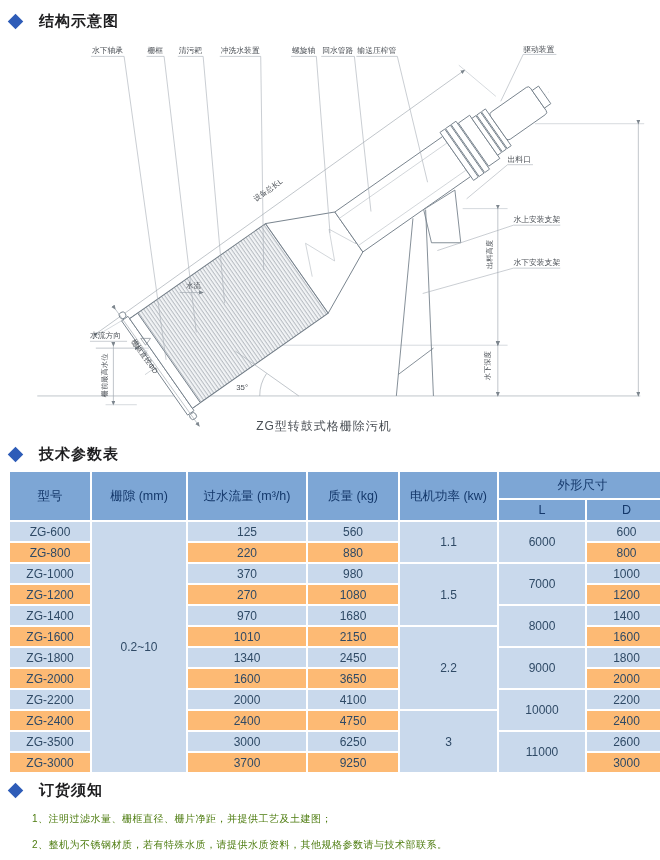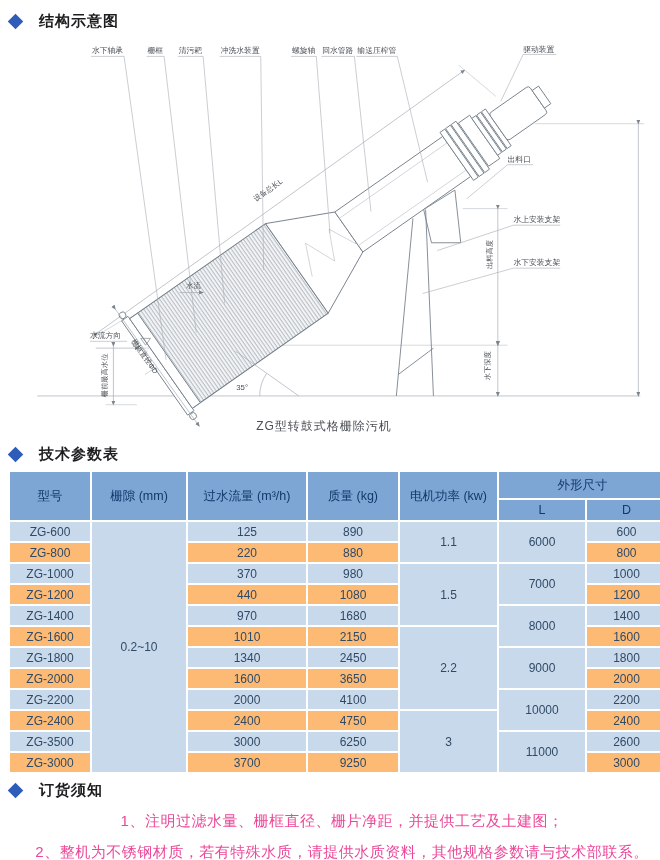--- a/index.html
+++ b/index.html
@@ -27,21 +27,21 @@
   table.params { border-collapse: separate; border-spacing: 2px; width: 644px; margin-top: 6px;
                  table-layout: fixed; }
   table.params th { background: #7da6d5; color: #14386b; font-size: 12.5px; font-weight: normal;
                     text-align: center; padding: 3px 0; }
   table.params thead tr:first-child th { height: 26px; }
   table.params td { background: #c9d9ec; color: #2f4a66; font-size: 12px; text-align: center;
                     padding: 0; height: 19px; vertical-align: middle; }
   table.params tr.alt td.simple { background: #fdba74; }
 
   .notes { margin: 6px 0 0 24px; }
-  .note-line { font-size: 15px; color: #ec4899; margin-top: 12px; letter-spacing: 0.5px; text-align: center; }
+  .note-line { font-size: 10px; color: #4d7c0f; margin-top: 12px; letter-spacing: 0.5px; }
 </style>
 </head>
 <body>
 
 <div class="section-header">
   <span class="diamond"></span>
   <span class="section-title">结构示意图</span>
 </div>
 
 <div class="diagram-wrap">
@@ -207,42 +207,42 @@
     <tr>
       <th>L</th>
       <th>D</th>
     </tr>
   </thead>
   <tbody id="params-body">
       <tr>
         <td class="simple">ZG-600</td>
         <td rowspan="12">0.2~10</td>
         <td class="simple">125</td>
-        <td class="simple">890</td>
+        <td class="simple">560</td>
         <td rowspan="2">1.1</td>
         <td rowspan="2">6000</td>
         <td class="simple">600</td>
       </tr>
       <tr class="alt">
         <td class="simple">ZG-800</td>
         <td class="simple">220</td>
         <td class="simple">880</td>
         <td class="simple">800</td>
       </tr>
       <tr>
         <td class="simple">ZG-1000</td>
         <td class="simple">370</td>
         <td class="simple">980</td>
         <td rowspan="3">1.5</td>
         <td rowspan="2">7000</td>
         <td class="simple">1000</td>
       </tr>
       <tr class="alt">
         <td class="simple">ZG-1200</td>
-        <td class="simple">440</td>
+        <td class="simple">270</td>
         <td class="simple">1080</td>
         <td class="simple">1200</td>
       </tr>
       <tr>
         <td class="simple">ZG-1400</td>
         <td class="simple">970</td>
         <td class="simple">1680</td>
         <td rowspan="2">8000</td>
         <td class="simple">1400</td>
       </tr>

